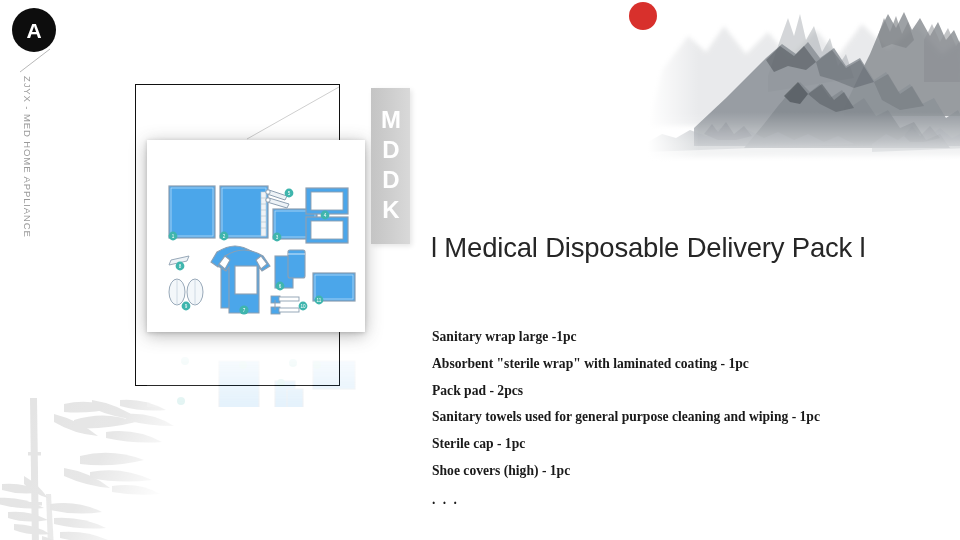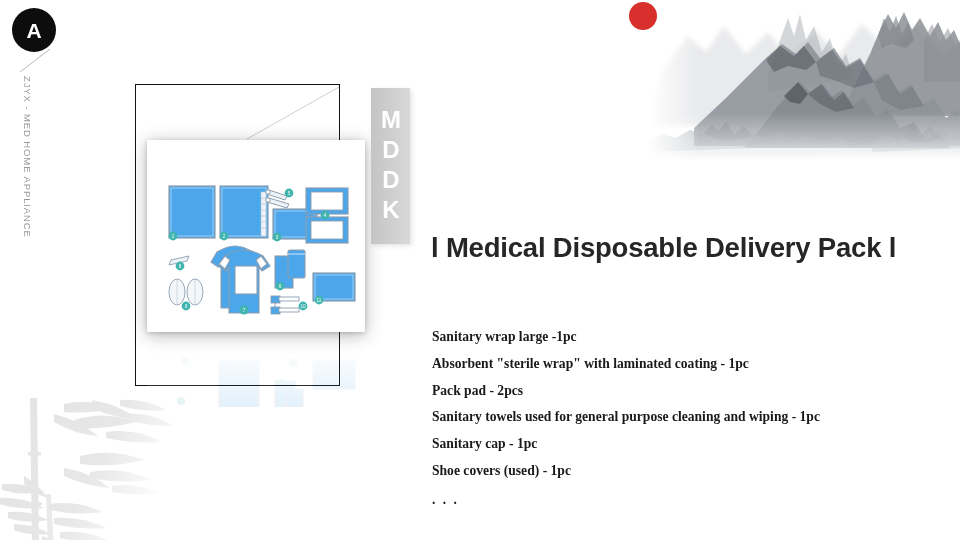--- a/index.html
+++ b/index.html
@@ -177,21 +177,21 @@
     white-space: nowrap;
     line-height: 1;
   }
 
   
   .content-title {
     position: absolute;
     left: 431px;
     top: 232px;
     font-size: 27.5px;
-    font-weight: bold;
+    font-weight: normal;
     color: #262626;
     font-family: "Liberation Sans", sans-serif;
     letter-spacing: -0.2px;
     white-space: nowrap;
   }
   .spec-list {
     position: absolute;
     left: 432px;
     top: 324px;
     width: 500px;
@@ -488,18 +488,18 @@
     <span class="mddk-text">MDDK</span>
   </div>
 
   <div class="content-title">l Medical Disposable Delivery Pack l</div>
 
   <ul class="spec-list">
     <li>Sanitary wrap large -1pc</li>
     <li>Absorbent "sterile wrap" with laminated coating - 1pc</li>
     <li>Pack pad - 2pcs</li>
     <li>Sanitary towels used for general purpose cleaning and wiping - 1pc</li>
-    <li>Sanitary cap - 1pc</li>
-    <li>Shoe covers (used) - 1pc</li>
+    <li>Sterile cap - 1pc</li>
+    <li>Shoe covers (high) - 1pc</li>
     <li class="ellipsis-item">. . .</li>
   </ul>
 
 </div>
 
 </body></html>

